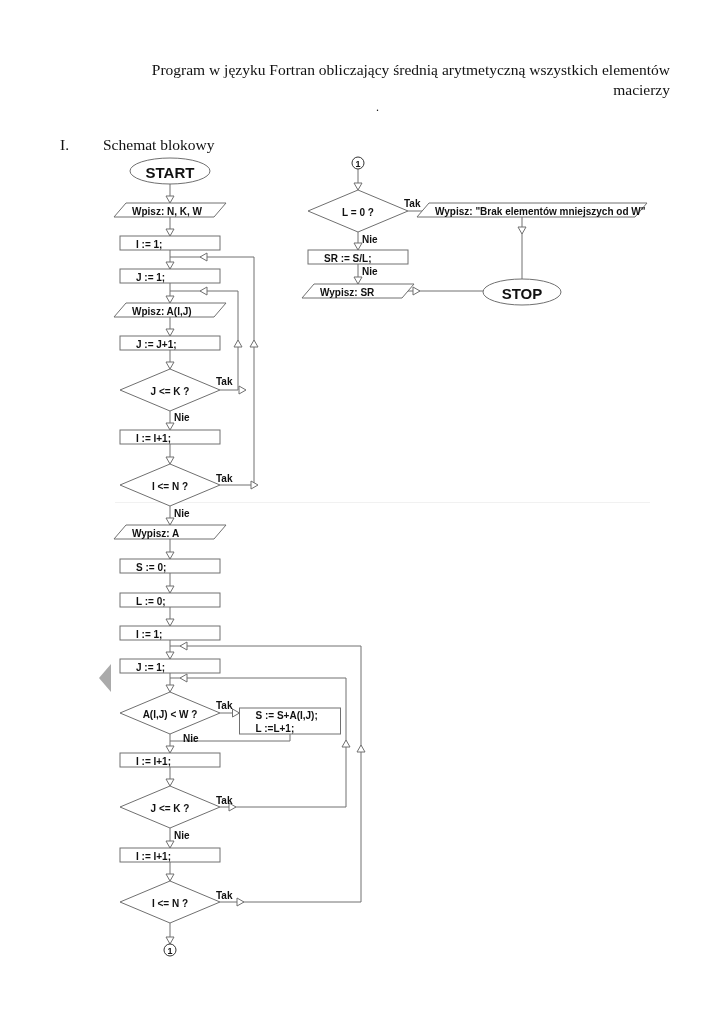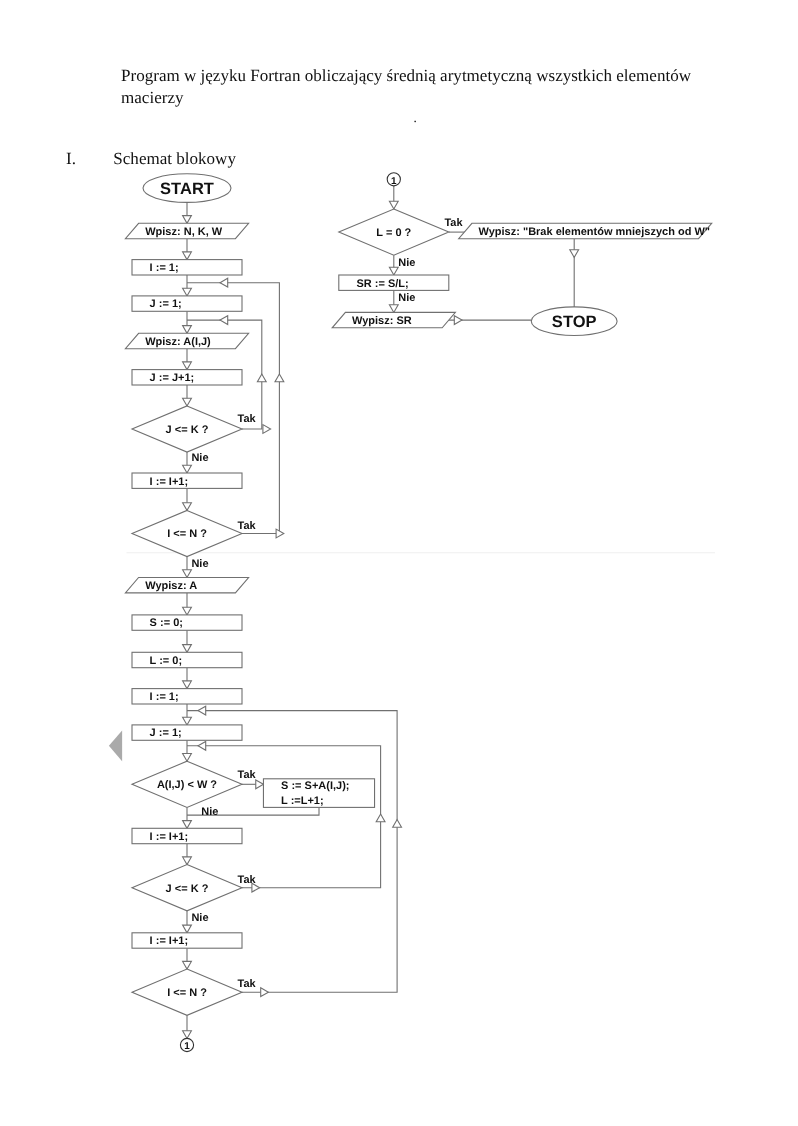--- a/index.html
+++ b/index.html
@@ -1,17 +1,17 @@
 <!DOCTYPE html>
 <html><head>
 <meta charset="utf-8">
 <style>
   html, body { margin: 0; padding: 0; background: #ffffff; }
   body { width: 725px; height: 1024px; position: relative; overflow: hidden; font-family: "Liberation Serif", serif; color: #111; }
-  .title { position: absolute; left: 110px; width: 560px; top: 60px; text-align: left; font-size: 15.5px; line-height: 20px; }
+  .title { position: absolute; left: 110px; width: 560px; top: 60px; text-align: right; font-size: 15.5px; line-height: 20px; }
   .dot { position: absolute; left: 376px; top: 100px; font-size: 12px; }
   .sec-num { position: absolute; left: 60px; top: 136px; font-size: 15.5px; }
   .sec-title { position: absolute; left: 103px; top: 136px; font-size: 15.5px; }
   .page-arrow { position: absolute; left: 99px; top: 664px; width: 0; height: 0; border-top: 14px solid transparent; border-bottom: 14px solid transparent; border-right: 12px solid #aaaaaa; }
   .divider { position: absolute; left: 115px; top: 502px; width: 535px; height: 1px; background: #f1f1f1; }
   svg { position: absolute; left: 0; top: 0; }
   svg text { font-family: "Liberation Sans", sans-serif; font-weight: bold; fill: #111; }
 </style>
 </head>
 <body>

